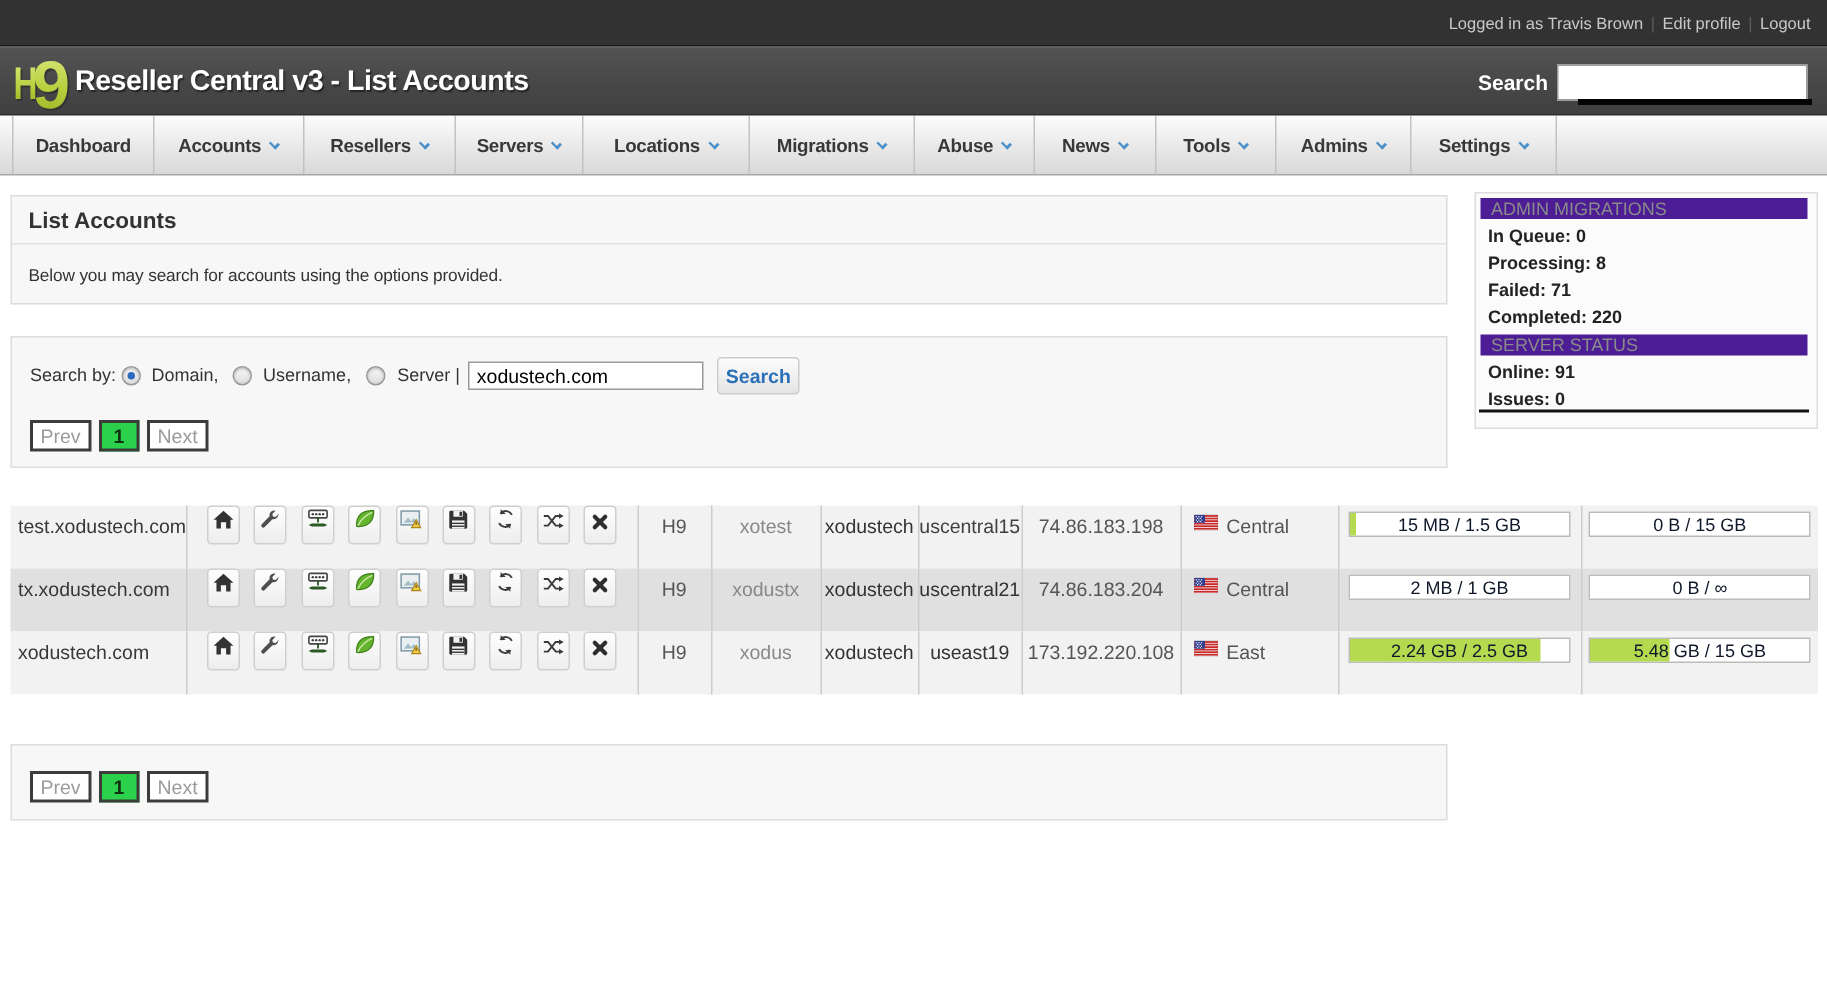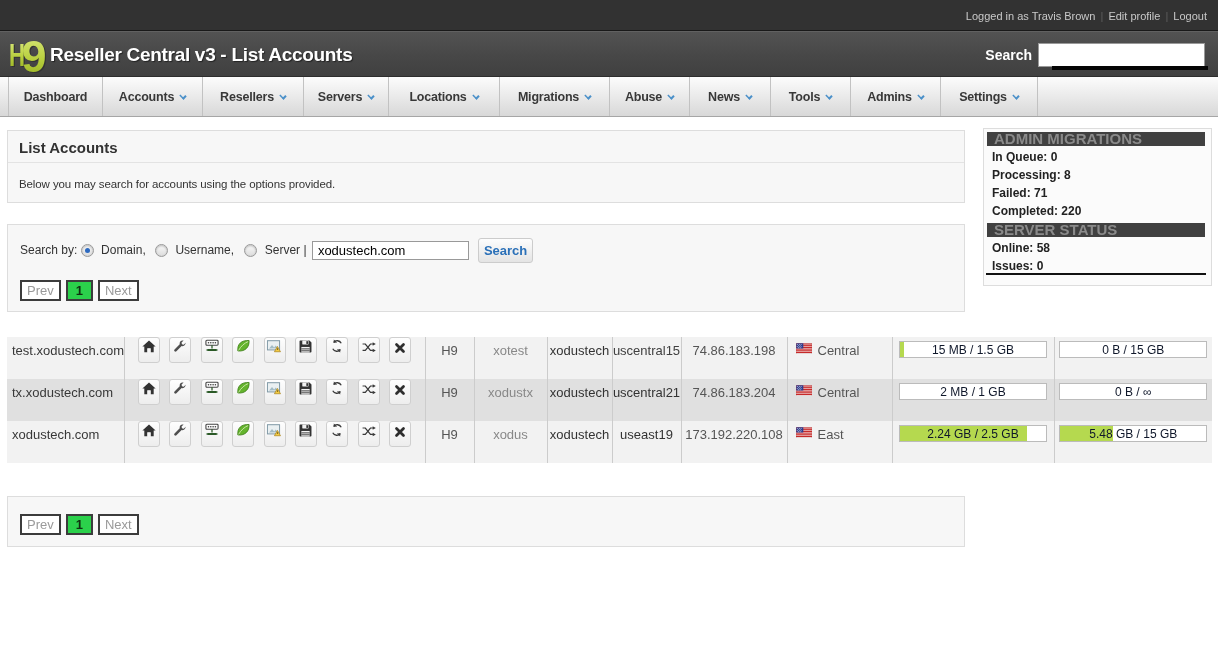--- a/index.html
+++ b/index.html
@@ -23,21 +23,21 @@
 .nav li { float:left; height:100%; line-height:40px; text-align:center; font-size:12.5px; letter-spacing:-0.2px; font-weight:bold; color:#383838; border-right:1px solid #c2c2c2; }
 .nav li.first { border-left:1px solid #c2c2c2; margin-left:8px; }
 .nav .arr { display:inline-block; width:6px; height:6px; border-right:2.4px solid #4b90c9; border-bottom:2.4px solid #4b90c9; transform:rotate(45deg) scale(1,0.75); margin-left:6px; vertical-align:2px; }
 
 .content { position:relative; }
 .panel { position:absolute; background:#f7f7f7; border:1px solid #ddd; }
 #panel1 { left:7px; top:13px; width:958px; height:73px; }
 #panel1 h2 { font-size:15px; color:#333; line-height:17px; padding:8px 0 6px 11px; border-bottom:1px solid #e3e3e3; }
 #panel1 p { font-size:11.5px; letter-spacing:-0.1px; color:#333; padding:15px 0 0 11px; }
 #sidebar { position:absolute; left:983px; top:11px; width:229px; height:158px; background:#fbfbfb; border:1px solid #ddd; font-size:12px; }
-#sidebar .band { background:#404040; color:#8a8a8a; font-size:15px; height:14px; line-height:14px; padding-left:7px; margin:3px 6px 2px 3px;font-weight:bold; }
+#sidebar .band { background:#4c1d95; color:#8a8a8a; font-size:12px; height:14px; line-height:14px; padding-left:7px; margin:3px 6px 2px 3px; }
 #sidebar .it { font-weight:bold; color:#222; height:18px; line-height:18px; padding-left:8px; }
 #sidebar .last { border-bottom:2px solid #111; margin-right:5px; margin-left:2px; padding-left:6px; }
 #panel2 { left:7px; top:107px; width:958px; height:88px; font-size:12px; color:#333; }
 #panel2 .row1 { padding:13px 0 0 12px; }
 #panel2 .row1 * { vertical-align:middle; }
 .rad { display:inline-block; width:13px; height:13px; border-radius:50%; background:linear-gradient(#fafafa,#dcdcdc); border:1px solid #999; box-shadow:inset 0 1px 2px rgba(0,0,0,0.25); vertical-align:middle; margin:0 4px 0 6px; position:relative; }
 .rad.on::after { content:""; position:absolute; left:3px; top:3px; width:5px; height:5px; border-radius:50%; background:#2d6ac0; }
 #panel2 .txt { width:157px; height:19px; border:1px solid #999; font-size:13px; padding-left:5px; font-family:"Liberation Sans",sans-serif; margin-left:2px; }
 #panel2 .sbtn { display:inline-block; margin-left:9px; padding:4px 5px; line-height:15px; background:linear-gradient(#fdfdfd,#e4e4e4); border:1px solid #ccc; border-radius:3px; color:#2a70b8; font-weight:bold; font-size:13px; }
 .pager { margin:17px 0 0 12px; }
@@ -106,21 +106,21 @@
     <h2>List Accounts</h2>
     <p>Below you may search for accounts using the options provided.</p>
   </div>
   <div id="sidebar">
     <div class="band">ADMIN MIGRATIONS</div>
     <div class="it">In Queue: 0</div>
     <div class="it">Processing: 8</div>
     <div class="it">Failed: 71</div>
     <div class="it">Completed: 220</div>
     <div class="band">SERVER STATUS</div>
-    <div class="it">Online: 58</div>
+    <div class="it">Online: 91</div>
     <div class="it last">Issues: 0</div>
   </div>
   <div class="panel" id="panel2">
     <div class="row1">
       Search by: <span class="rad on" style="margin-left:0"></span> Domain, <span class="rad"></span> Username, <span class="rad" style="margin-left:7px"></span> Server |
       <input class="txt" type="text" value="xodustech.com" style=""><span class="sbtn">Search</span>
     </div>
     <div class="pager"><a>Prev</a><a class="cur">1</a><a>Next</a></div>
   </div>
   <table class="grid">

